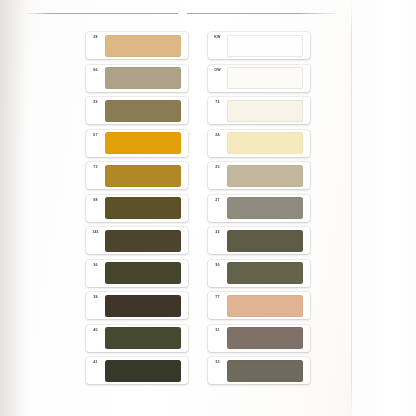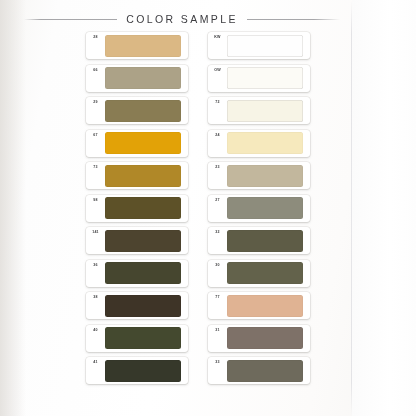--- a/index.html
+++ b/index.html
@@ -130,21 +130,20 @@
 </head>
 <body>
 
 <div class="page"></div>
 <div class="page-shadow-left"></div>
 <div class="page-edge"></div>
 <div class="page-beyond"></div>
 
 <div class="header">
   <div class="rule left"></div>
-  <div class="title">COLOR SAMPLE</div>
   <div class="rule right"></div>
 </div>
 
 <div class="grid">
   <div class="column" id="col-left">
       <div class="card">
         <div class="card-label">28</div>
         <div class="chip" style="background: rgb(219, 184, 132);"></div>
       </div>
       <div class="card">

